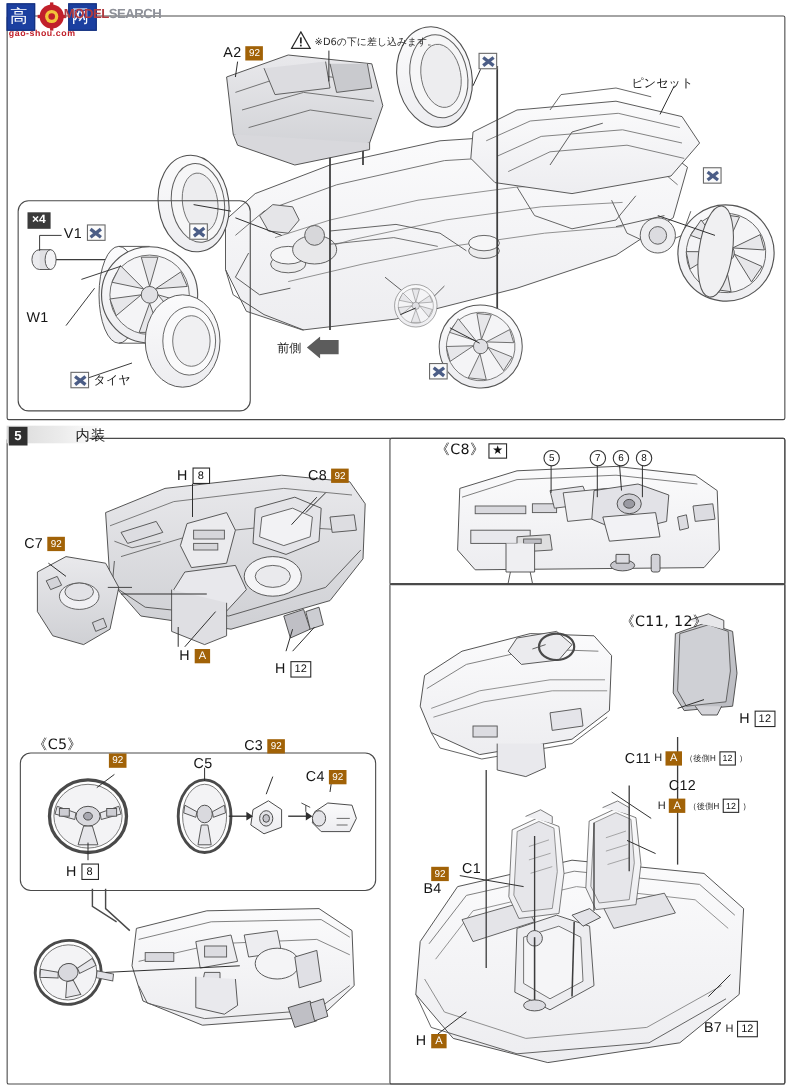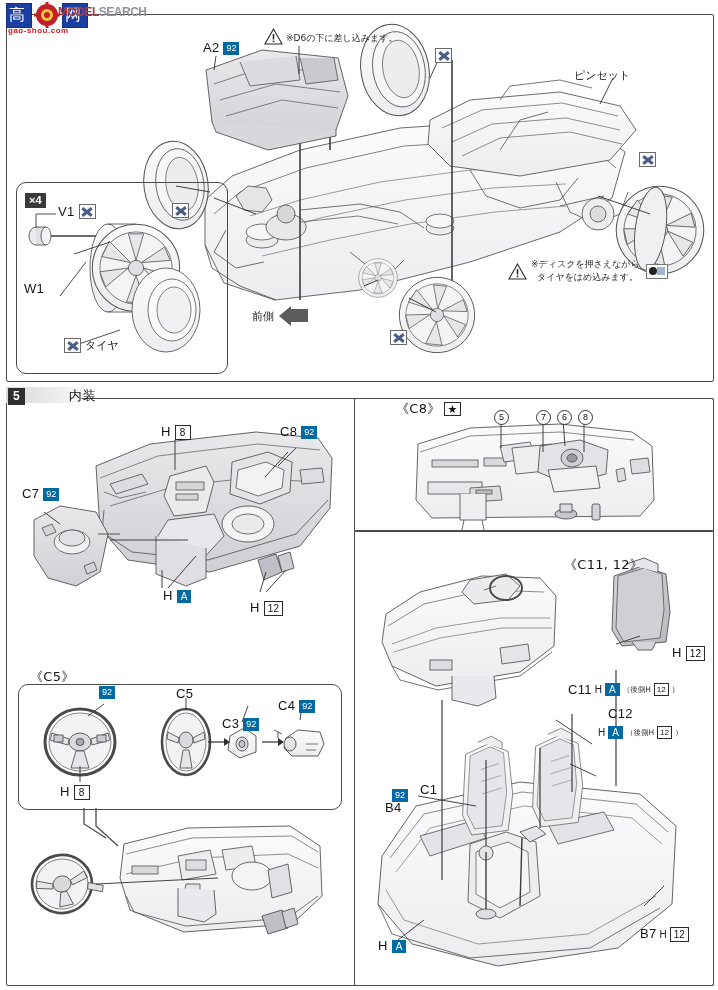--- a/index.html
+++ b/index.html
@@ -20,21 +20,21 @@
 
   
   .boxnum{
     display:inline-block;border:1.2px solid #2a2a2a;
     font-size:10px;line-height:11px;padding:1px 3px 1px 3px;
     min-width:8px;text-align:center;background:#fff;color:#111;
     vertical-align:middle;
   }
   
   .dkbadge{
-    display:inline-block;background:#0369a1;color:#fff;
+    display:inline-block;background:#a16207;color:#fff;
     font-size:9px;line-height:11px;padding:1px 3px;
     text-align:center;vertical-align:middle;letter-spacing:0;
   }
   .dkbadge.big{font-size:10px;padding:1px 4px;}
   .xcount{
     display:inline-block;background:#3a3a3a;color:#fff;
     font-size:11px;line-height:13px;padding:1px 4px;font-weight:bold;
   }
   .star{
     display:inline-block;border:1.2px solid #2a2a2a;background:#fff;
@@ -521,35 +521,20 @@
   <div class="xmark" style="left:639px;top:152px;"></div>
   <div class="xmark" style="left:390px;top:330px;"></div>
 
   <div class="abs" style="left:252px;top:306px;display:flex;align-items:center;gap:4px;">
     <span class="jp-b" style="font-size:11px;">前側</span>
     <svg class="frontarrow" viewBox="0 0 30 20" style="position:relative;">
       <path d="M30,3 L13,3 L13,0 L1,10 L13,20 L13,16 L30,16 Z" fill="#5c5c5c"></path>
     </svg>
   </div>
 
-  <div class="abs" style="left:508px;top:258px;display:flex;align-items:center;gap:4px;">
-    <svg width="19" height="17" viewBox="0 0 19 17">
-      <path d="M9.5,1 L18,16 L1,16 Z" fill="#fff" stroke="#2b2b2b" stroke-width="1.1"></path>
-      <rect x="8.7" y="6" width="1.6" height="5.5" fill="#2b2b2b"></rect>
-      <rect x="8.7" y="12.6" width="1.6" height="1.6" fill="#2b2b2b"></rect>
-    </svg>
-    <div>
-      <div class="jp">※ディスクを押さえながら</div>
-      <div class="jp" style="margin-left:6px;">タイヤをはめ込みます。</div>
-    </div>
-    <div class="pressicon" style="position:relative;margin-left:2px;">
-      <span class="c"></span>
-        <span class="s"></span>
-    </div>
-  </div>
 
   <div class="abs" style="left:25px;top:190px;">
     <span class="xcount">×4</span>
   </div>
   <div class="abs lbl" style="left:58px;top:204px;display:flex;align-items:center;gap:4px;">
     <span>V1</span>
     <span class="xmark" style="position:relative;display:inline-block;"></span>
   </div>
   <div class="abs lbl" style="left:24px;top:281px;">W1</div>
   <div class="abs" style="left:44px;top:338px;display:flex;align-items:flex-start;gap:4px;padding-left:20px;">
@@ -603,21 +588,21 @@
 
   <div class="abs lbl" style="left:30px;top:668px;font-family:'DejaVu Sans',sans-serif;">《C5》</div>
   <div class="abs" style="left:99px;top:683px;">
     <span class="dkbadge">92</span>
   </div>
   <div class="abs lbl" style="left:60px;top:784px;">
     <span>H</span>
     <span class="boxnum">8</span>
   </div>
   <div class="abs lbl" style="left:176px;top:686px;">C5</div>
-  <div class="abs lbl" style="left:222px;top:716px;">
+  <div class="abs lbl" style="left:222px;top:670px;">
     <span>C3</span>
     <span class="dkbadge">92</span>
   </div>
   <div class="abs lbl" style="left:278px;top:698px;">
     <span>C4</span>
     <span class="dkbadge">92</span>
   </div>
 
   <div class="abs lbl" style="left:564px;top:556px;font-family:'DejaVu Sans',sans-serif;">《C11, 12》</div>
   <div class="abs lbl" style="left:672px;top:645px;">

